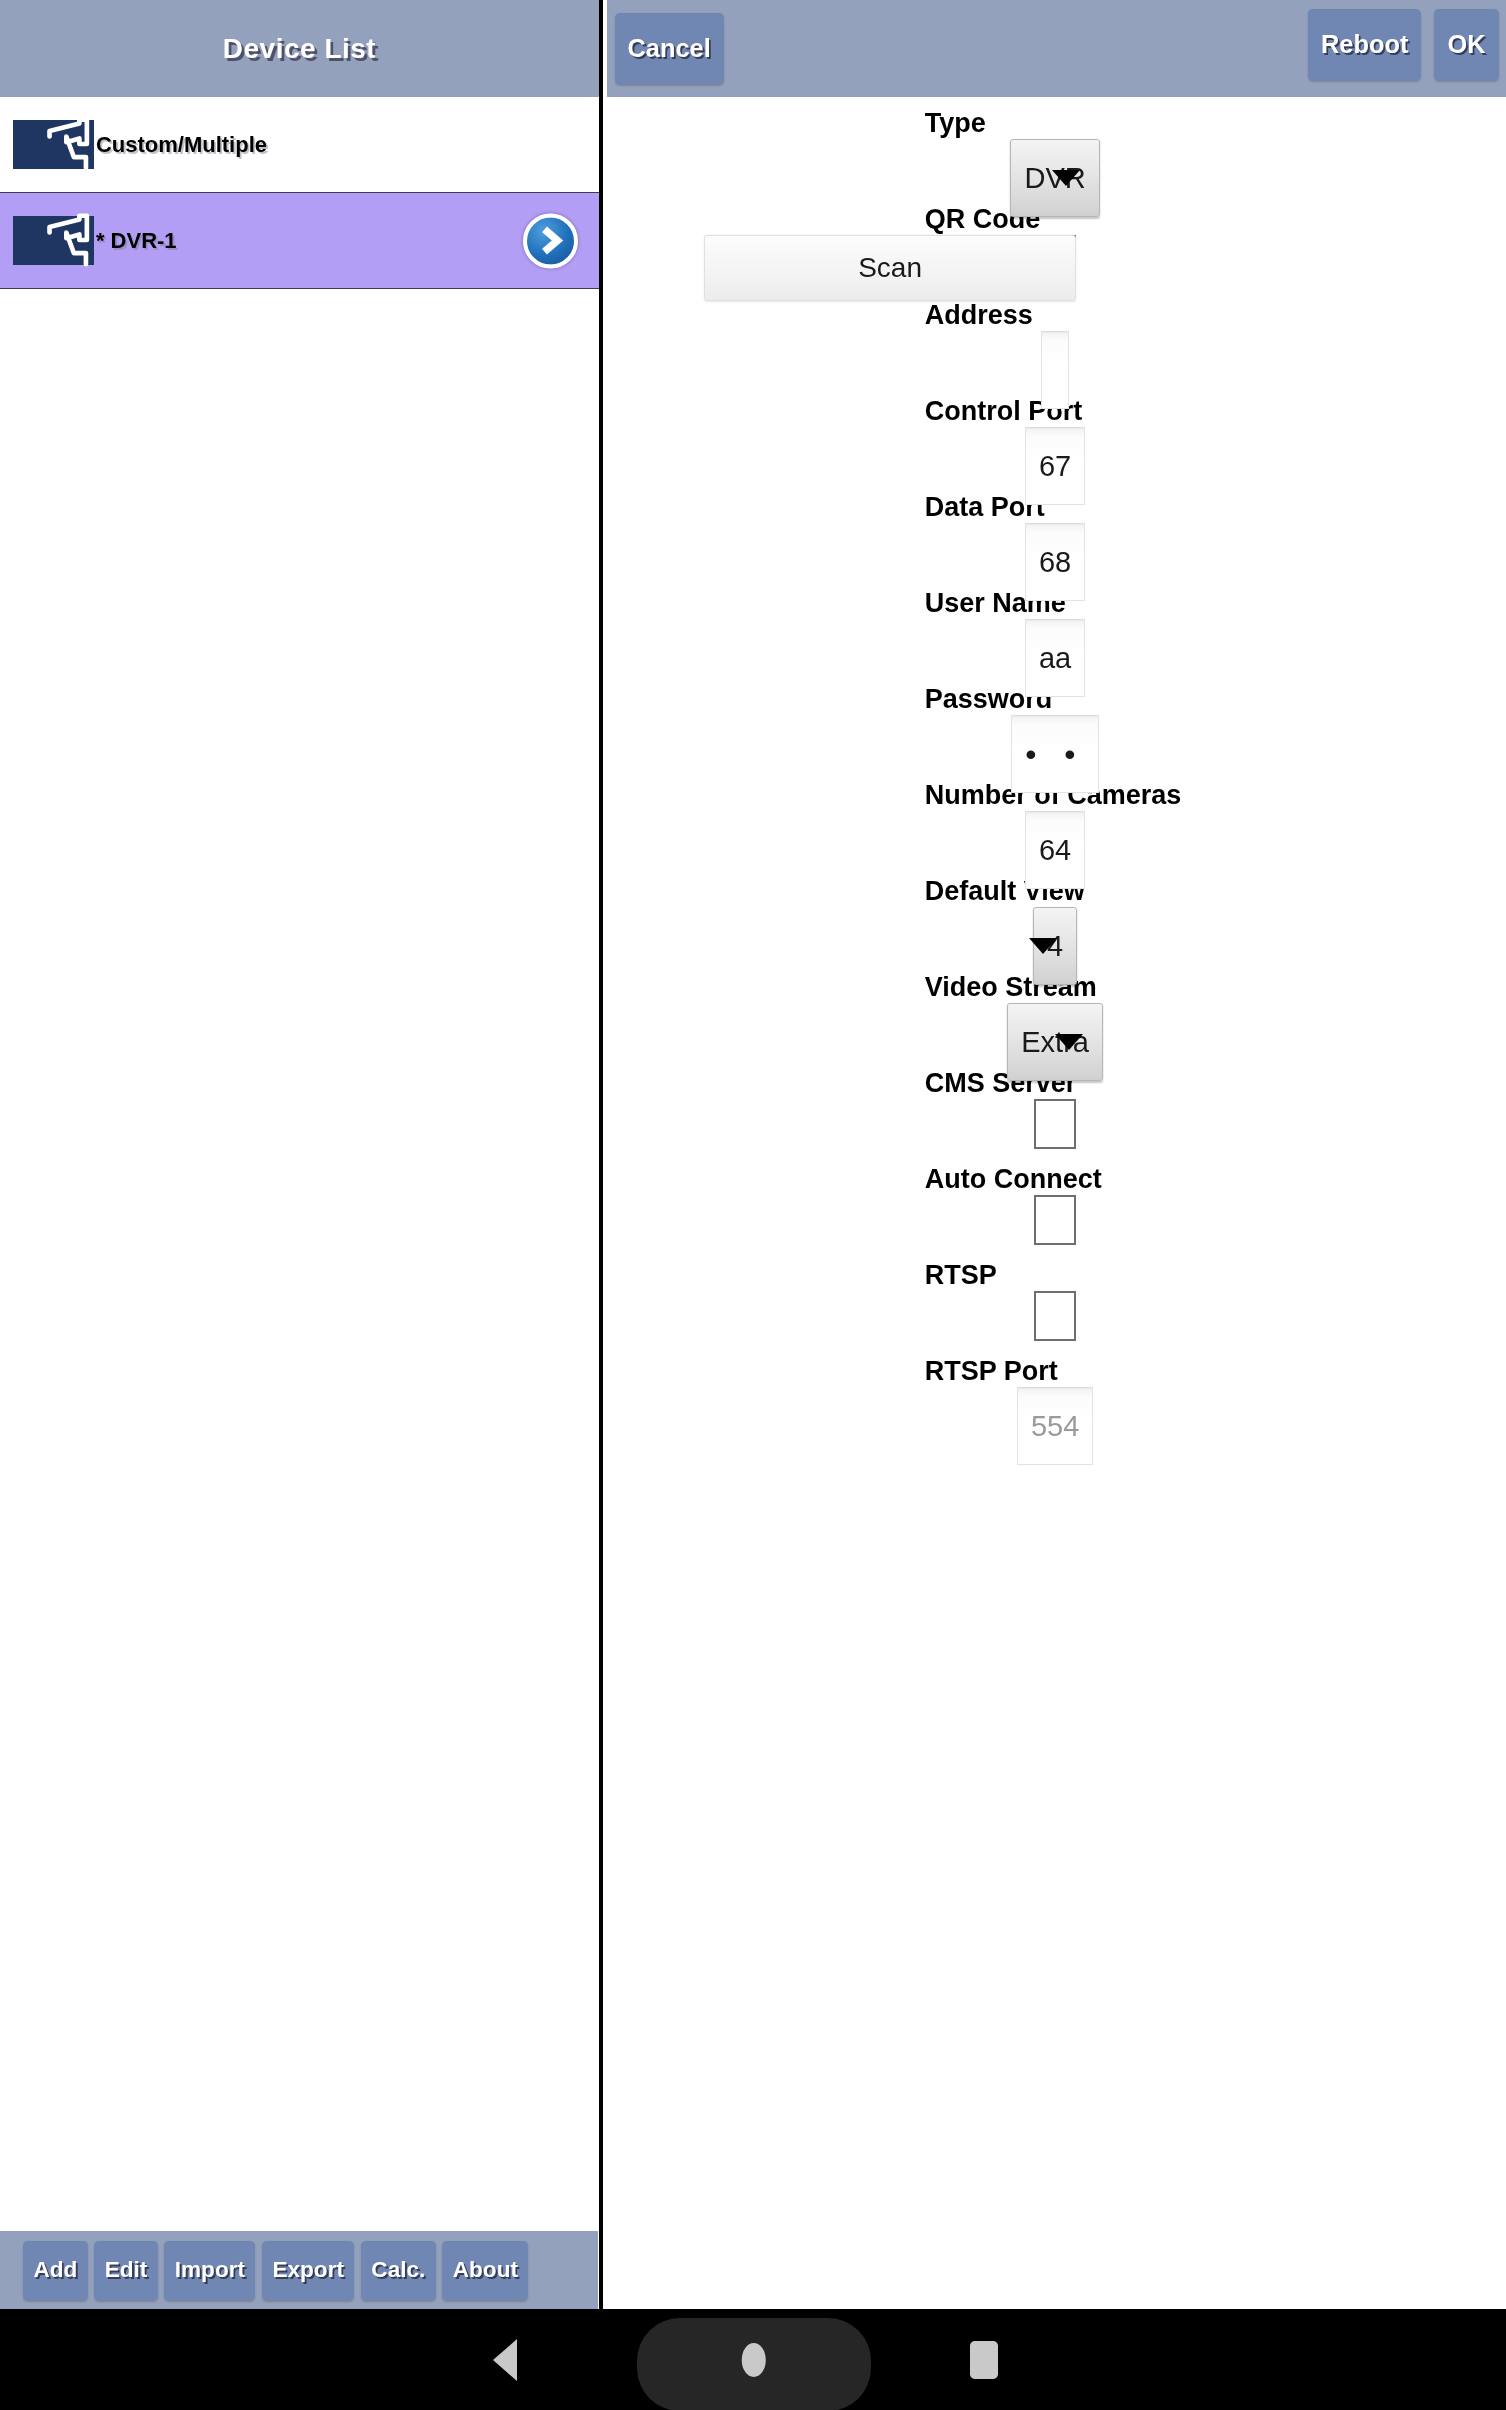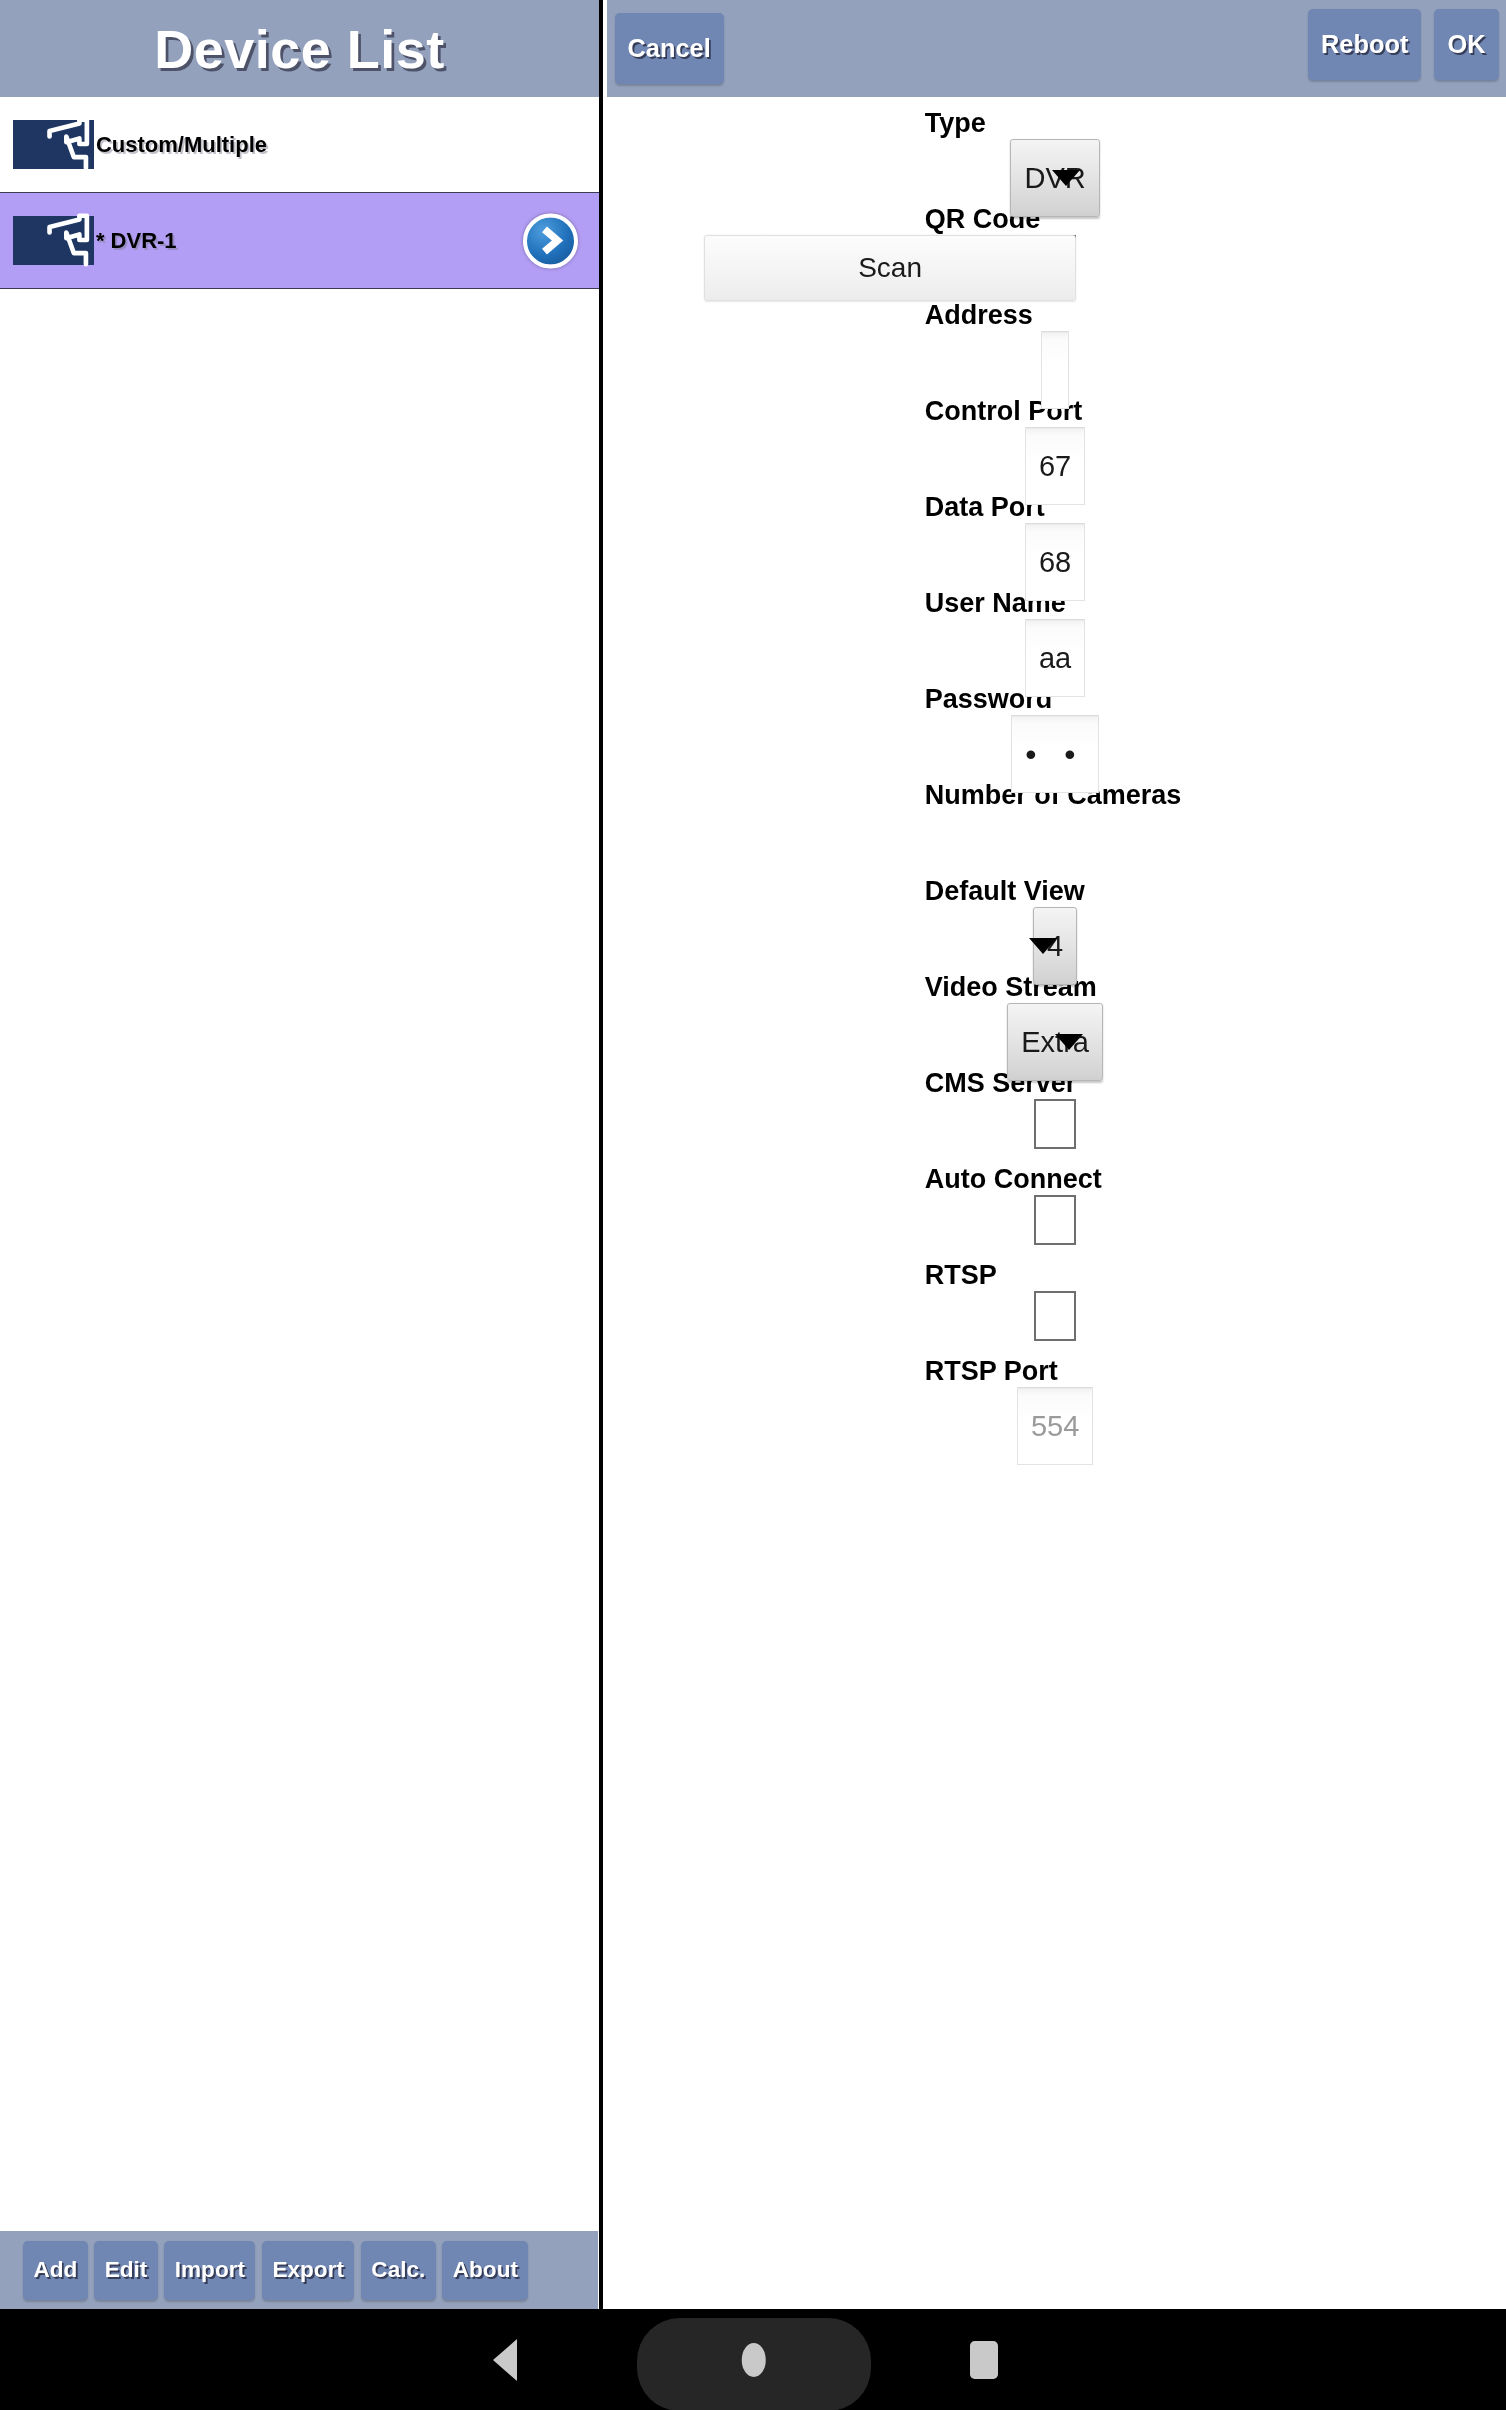--- a/index.html
+++ b/index.html
@@ -15,21 +15,21 @@
   #left-panel {
     position: absolute; left:0; top:0; width: 603px; height: 2309px;
     background:#ffffff;
     border-right: 4.7px solid #000000;
   }
   #left-header {
     height: 97px; background:#93a1bd;
     display:flex; align-items:center; justify-content:center;
   }
   #left-header .title {
-    color:#ffffff; font-size: 54px; font-weight: bold;
+    color:#ffffff; font-size: 28px; font-weight: bold;
     letter-spacing: 0.5px;
     text-shadow: 2.8px 2.8px 0 rgba(40,40,60,.65);
   }
   #device-list { position:absolute; top:97px; left:0; right:0; }
   .device-row {
     position:relative; height: 96px; display:flex; align-items:center;
     background:#ffffff; border-bottom: 1.9px solid #3b3b55;
     padding-left: 13px;
   }
   .device-row.selected { background:#b39ef5; }
@@ -276,20 +276,25 @@
         <div class="frow">
           <div class="flabel">Password</div>
           <div class="fctl">
             <div class="txtinput">
               <span class="dots">• •</span>
             </div>
           </div>
         </div>
         <div class="frow">
           <div class="flabel">Number of Cameras</div>
+          <div class="fctl">
+            <div class="txtinput">
+              <span>64</span>
+            </div>
+          </div>
         </div>
         <div class="frow">
           <div class="flabel">Default View</div>
           <div class="fctl">
             <div class="ddl">
               <span>4</span>
               <span class="caret"></span>
             </div>
           </div>
         </div>

